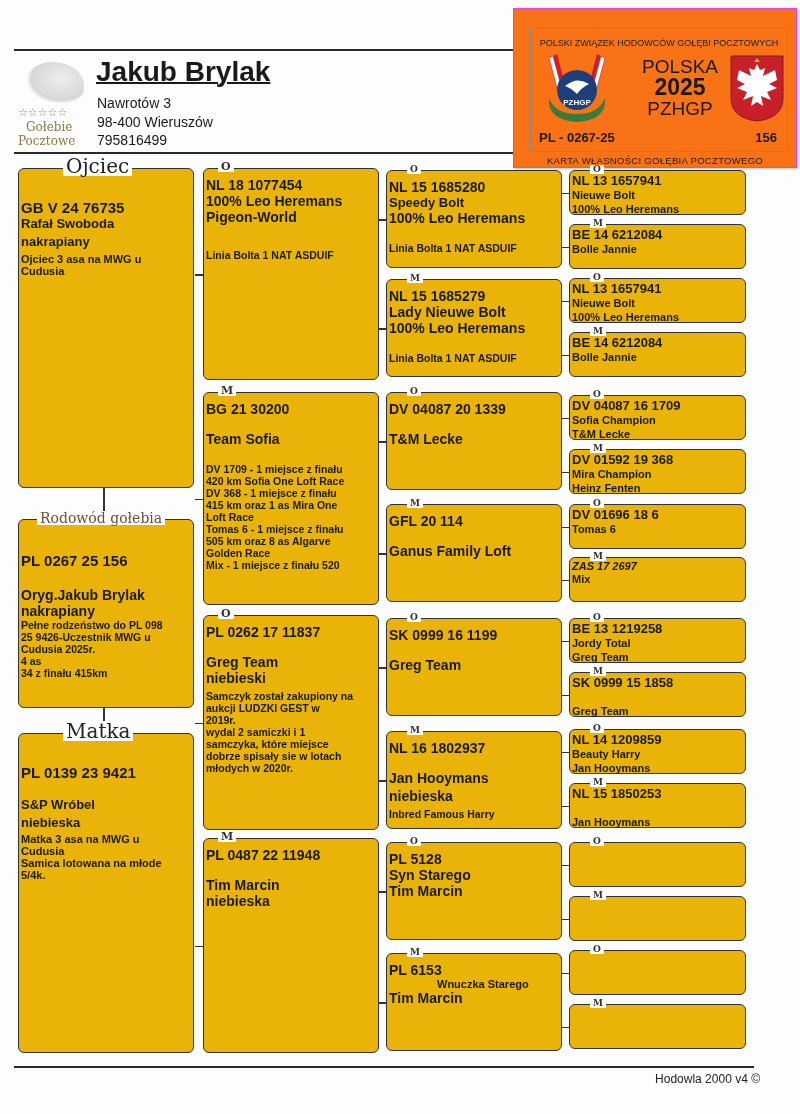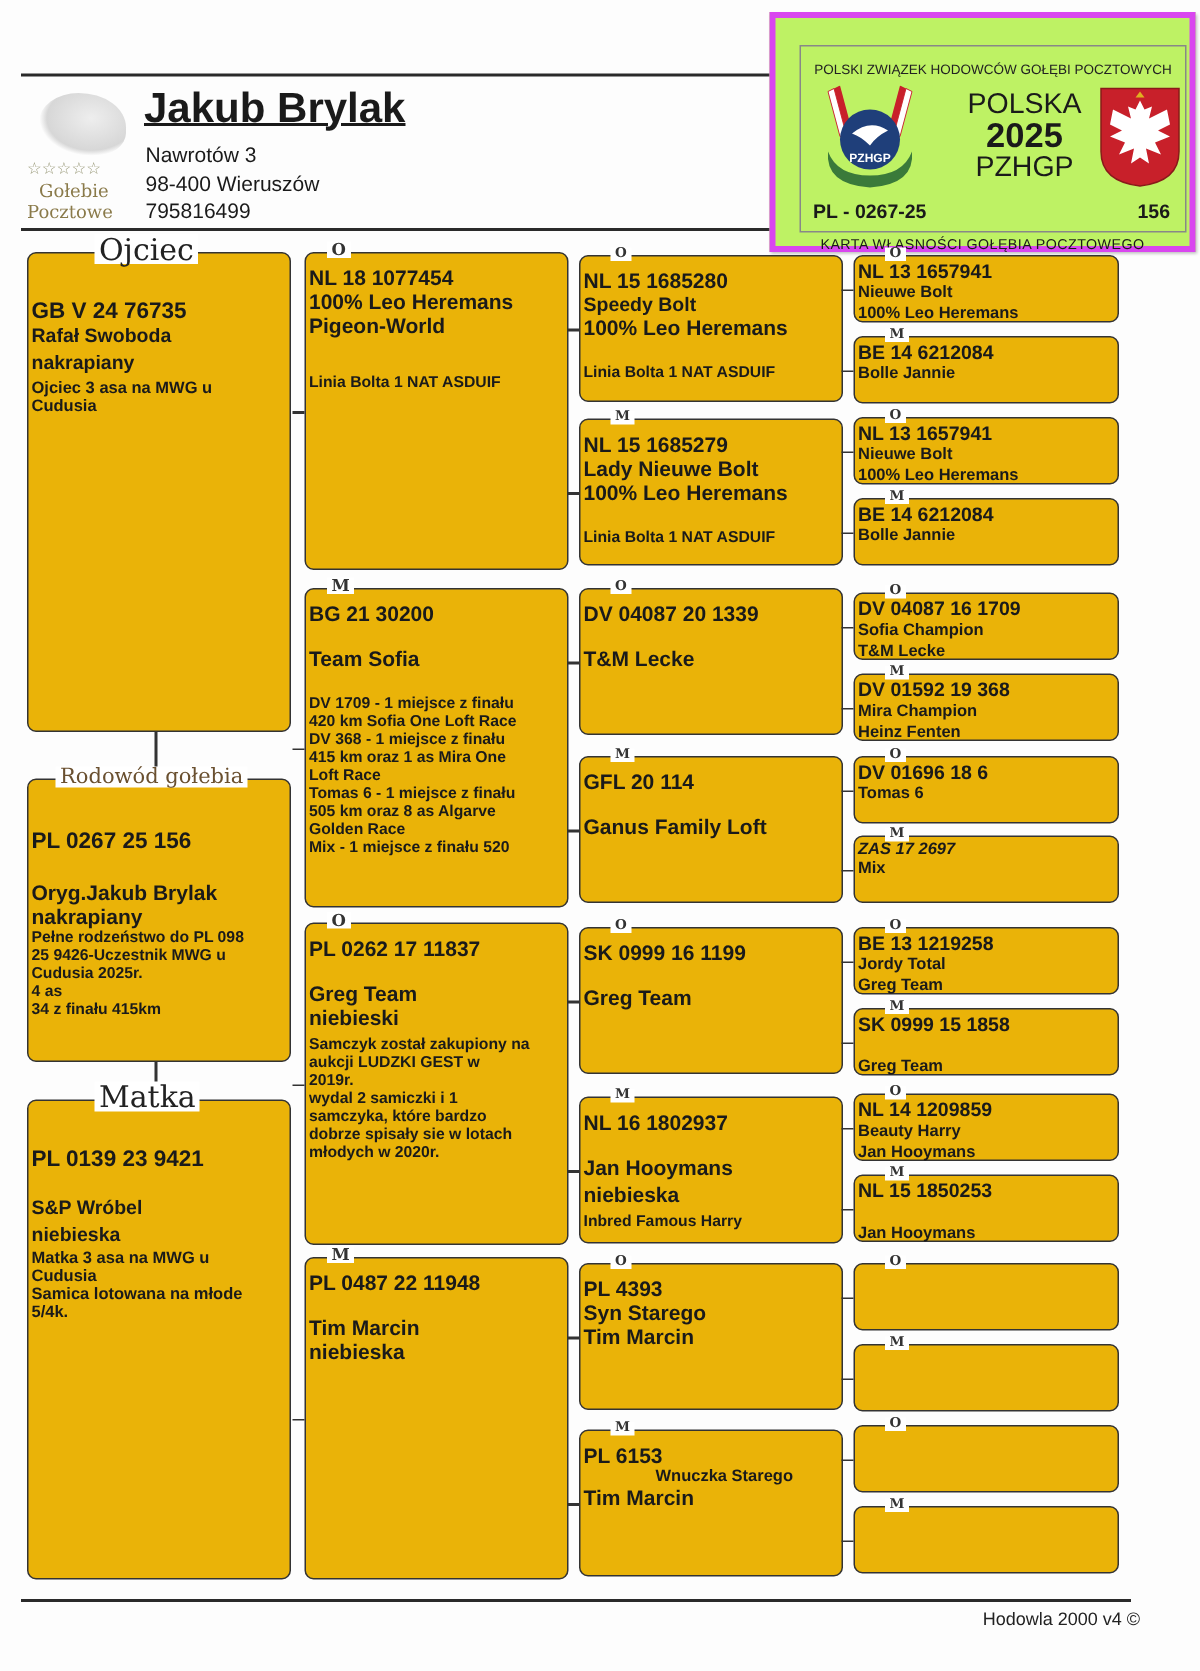--- a/index.html
+++ b/index.html
@@ -13,21 +13,21 @@
   .logo .bird { position: absolute; left: 12px; top: 4px; width: 58px; height: 42px; border-radius: 50% 60% 40% 50%; background: radial-gradient(ellipse at 60% 40%, #eeeeee, #d7d7d7 60%, transparent 70%); }
   .logo .stars { position: absolute; left: 4px; top: 48px; font-size: 11px; color: #9a9a7a; letter-spacing: 0px; }
   .logo .l1, .logo .l2 { position: absolute; font-family: "DejaVu Serif", serif; font-size: 12px; color: #8a7a4a; }
   .logo .l1 { left: 12px; top: 62px; }
   .logo .l2 { left: 4px; top: 76px; }
 
   .owner-name { position: absolute; left: 96px; top: 56px; font-size: 28px; font-weight: bold; text-decoration: underline; text-decoration-thickness: 2px; }
   .owner-line { position: absolute; left: 97px; font-size: 14px; }
 
   
-  .stamp { position: absolute; left: 513px; top: 8px; width: 284px; height: 160px; background: #bef264; border: 4px solid #d946ef; box-shadow: 1px 1px 2px #bbb; }
+  .stamp { position: absolute; left: 513px; top: 8px; width: 284px; height: 160px; background: #f97316; border: 1px solid #d946ef; box-shadow: 1px 1px 2px #bbb; }
   .stamp-inner { position: absolute; left: 16px; top: 18px; width: 258px; height: 125px; border: 1px solid #888; }
   .stamp .org { position: absolute; left: 0; top: 10px; width: 100%; text-align: center; font-size: 9px; color: #222; }
   .stamp .pzhgp-logo { position: absolute; left: 12px; top: 26px; width: 68px; height: 70px; }
   .stamp .big1, .stamp .big2, .stamp .big3 { position: absolute; left: 104px; width: 90px; text-align: center; color: #1a1a1a; }
   .stamp .big1 { top: 28px; font-size: 19px; }
   .stamp .big2 { top: 46px; font-size: 23px; font-weight: bold; }
   .stamp .big3 { top: 70px; font-size: 19px; }
   .stamp .eagle { position: absolute; left: 198px; top: 26px; width: 56px; height: 68px; }
   .stamp .ring { position: absolute; left: 8px; top: 102px; font-size: 13px; font-weight: bold; }
   .stamp .num { position: absolute; right: 10px; top: 102px; font-size: 13px; font-weight: bold; }
@@ -157,21 +157,21 @@
     <div class="hline" style="left: 195px; top: 498.5px; width: 8px; height: 1.5px;"></div>
     <div class="box" style="left: 203px; top: 615px; width: 176px; height: 215px; padding: 8px 0px 0px 2px;">
       <span class="lbl sm">O</span>
       <span class="ln" style="font-size: 14px;">PL 0262 17 11837</span>
       <span class="ln" style="font-size: 14px; margin-top: 14px;">Greg Team</span>
       <span class="ln" style="font-size: 14px;">niebieski</span>
       <span class="ln t-xs" style="margin-top: 4px;">Samczyk został zakupiony na</span>
       <span class="ln t-xs">aukcji LUDZKI GEST w</span>
       <span class="ln t-xs">2019r.</span>
       <span class="ln t-xs">wydal 2 samiczki i 1</span>
-      <span class="ln t-xs">samczyka, które bardzo</span>
+      <span class="ln t-xs">samczyka, które miejsce</span>
       <span class="ln t-xs">dobrze spisały sie w lotach</span>
       <span class="ln t-xs">młodych w 2020r.</span>
     </div>
     <div class="hline" style="left: 195px; top: 722.5px; width: 8px; height: 1.5px;"></div>
     <div class="box" style="left: 203px; top: 838px; width: 176px; height: 215px; padding: 8px 0px 0px 2px;">
       <span class="lbl sm">M</span>
       <span class="ln" style="font-size: 14px;">PL 0487 22 11948</span>
       <span class="ln" style="font-size: 14px; margin-top: 14px;">Tim Marcin</span>
       <span class="ln" style="font-size: 14px;">niebieska</span>
     </div>
@@ -213,21 +213,21 @@
     <div class="box" style="left: 386px; top: 731px; width: 176px; height: 98px; padding: 8px 0px 0px 2px;">
       <span class="lbl sm" style="font-size: 9px; left: 20px; top: -6px;">M</span>
       <span class="ln" style="font-size: 14px;">NL 16 1802937</span>
       <span class="ln" style="font-size: 14px; margin-top: 14px;">Jan Hooymans</span>
       <span class="ln" style="font-size: 14px; margin-top: 2px;">niebieska</span>
       <span class="ln t-xs" style="margin-top: 4px;">Inbred Famous Harry</span>
     </div>
     <div class="hline" style="left: 378px; top: 780px; width: 8px; height: 1.5px;"></div>
     <div class="box" style="left: 386px; top: 842px; width: 176px; height: 98px; padding: 8px 0px 0px 2px;">
       <span class="lbl sm" style="font-size: 9px; left: 20px; top: -6px;">O</span>
-      <span class="ln" style="font-size: 14px;">PL 4393</span>
+      <span class="ln" style="font-size: 14px;">PL 5128</span>
       <span class="ln" style="font-size: 14px;">Syn Starego</span>
       <span class="ln" style="font-size: 14px;">Tim Marcin</span>
     </div>
     <div class="hline" style="left: 378px; top: 891px; width: 8px; height: 1.5px;"></div>
     <div class="box" style="left: 386px; top: 953px; width: 176px; height: 98px; padding: 8px 0px 0px 2px;">
       <span class="lbl sm" style="font-size: 9px; left: 20px; top: -6px;">M</span>
       <span class="ln" style="font-size: 14px;">PL 6153</span>
       <span class="ln" style="font-size: 11px; margin-left: 48px;">Wnuczka Starego</span>
       <span class="ln" style="font-size: 14px;">Tim Marcin</span>
     </div>

